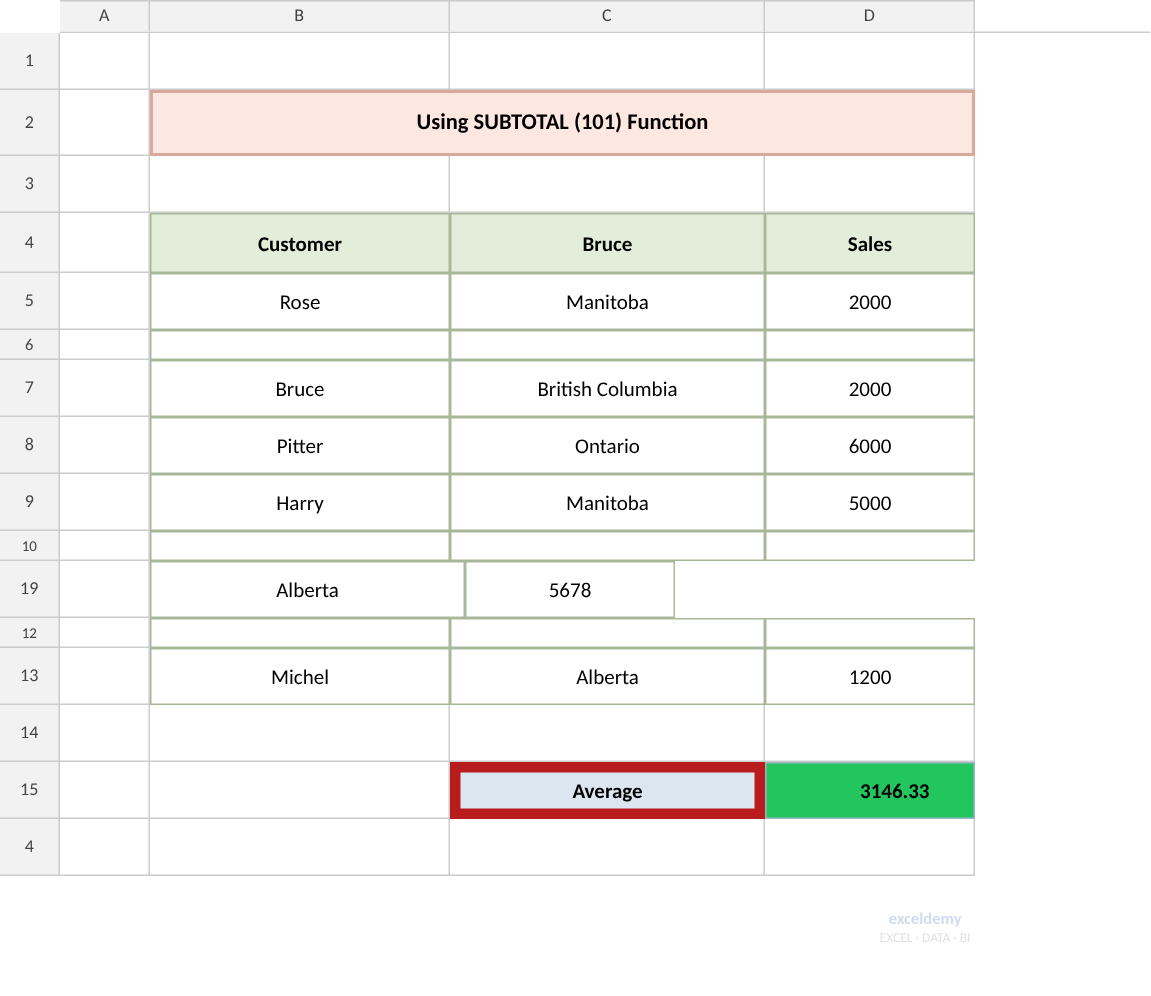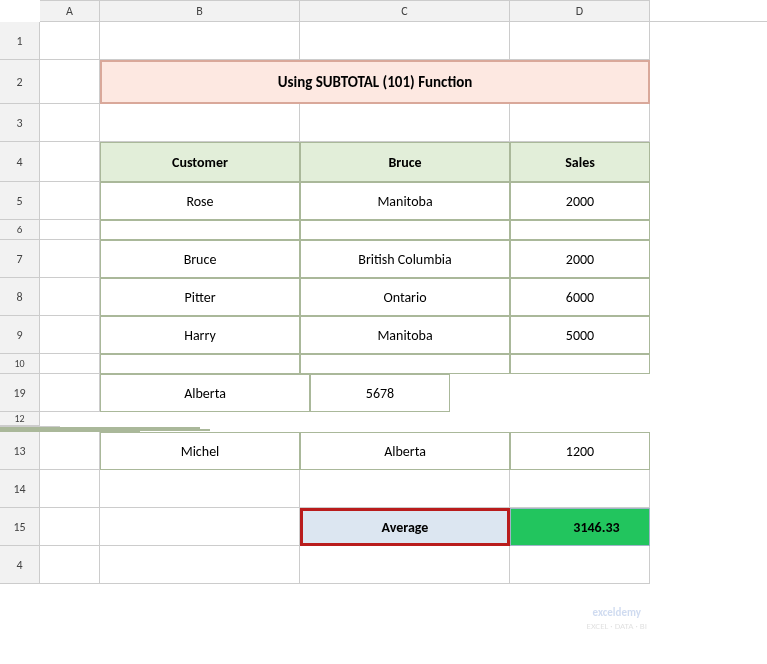--- a/index.html
+++ b/index.html
@@ -96,21 +96,21 @@
       font-weight: bold;
       font-size: 14px;
       border: 1px solid #aab89a;
     }
 
     
     .avg-label-cell {
       background: #dce6f1;
       font-weight: bold;
       font-size: 14px;
-      border: 3px solid #b91c1c;
+      border: 7px solid #b91c1c;
     }
 
     .avg-value-cell {
       background: #22c55e;
       font-weight: bold;
       font-size: 14px;
       border: 1px solid #a0b4c8;
       padding-left: 39px;
     }
 
@@ -236,21 +236,21 @@
       <div class="cell cell-d" style="height:20px;"></div>
     </div>
 
     <div class="row data-table-row">
       <div class="row-header">19</div>
       <div class="cell cell-a"></div>
       <div class="cell cell-c">Alberta</div>
       <div class="cell cell-d">5678</div>
     </div>
 
-    <div class="row data-table-row row-small" style="height:20px;flex-direction:column;">
+    <div class="row data-table-row row-small" style="height:20px;">
       <div class="row-header" style="height:20px; font-size:10px;">12</div>
       <div class="cell cell-a" style="height:20px;"></div>
       <div class="cell cell-b" style="height:20px;"></div>
       <div class="cell cell-c" style="height:20px;"></div>
       <div class="cell cell-d" style="height:20px;"></div>
     </div>
 
     <div class="row data-table-row">
       <div class="row-header">13</div>
       <div class="cell cell-a"></div>

